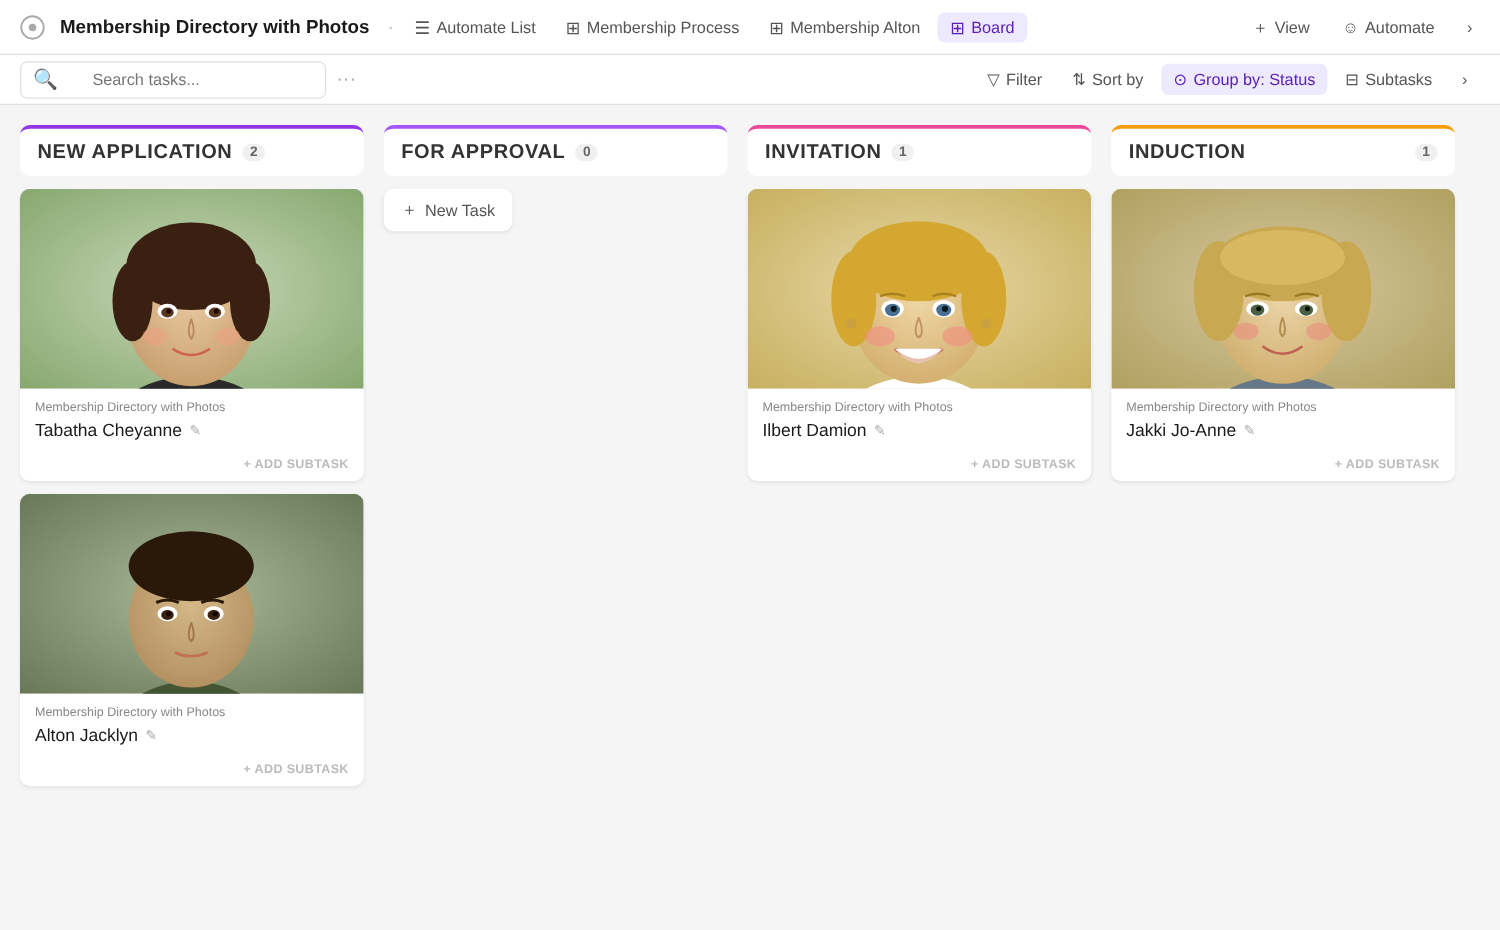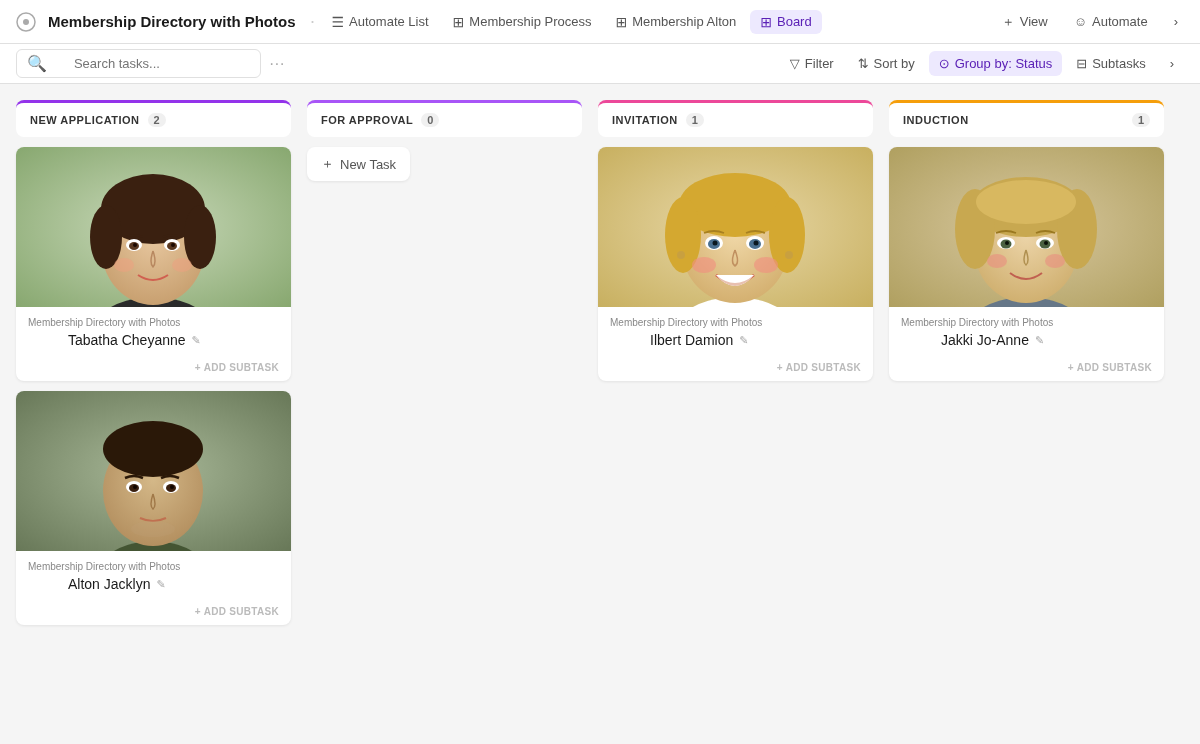--- a/index.html
+++ b/index.html
@@ -72,38 +72,38 @@
     .column-header {
       background: #fff; border-radius: 8px; padding: 10px 14px;
       display: flex; align-items: center; gap: 8px;
       border-top: 3px solid transparent;
     }
     .column-header.new-app { border-top-color: #9333ea; }
     .column-header.for-approval { border-top-color: #a855f7; text-align: right; }
     .column-header.invitation { border-top-color: #ec4899; }
     .column-header.induction { border-top-color: #f59e0b; justify-content: space-between; }
 
-    .col-title { font-size: 11px; font-weight: 700; letter-spacing: 0.5px; color: #333; text-transform: uppercase; }
+    .col-title { font-size: 16px; font-weight: 700; letter-spacing: 0.5px; color: #333; text-transform: uppercase; }
     .col-count {
       background: #f0f0f0; color: #666;
       font-size: 11px; font-weight: 600;
       padding: 1px 6px; border-radius: 10px;
     }
 
     
     .task-card {
       background: #fff; border-radius: 8px;
       overflow: hidden; cursor: pointer;
       box-shadow: 0 1px 3px rgba(0,0,0,0.08);
     }
     .card-body { padding: 10px 12px 8px; }
     .card-project { font-size: 10px; color: #888; margin-bottom: 4px; }
     .card-name {
       font-size: 14px; font-weight: 500; color: #1a1a1a;
-      display: flex; align-items: center; gap: 6px; margin-left: 40px;
+      display: flex; align-items: center; gap: 6px;
     }
     .edit-icon { font-size: 11px; color: #aaa; cursor: pointer; }
     .card-subtask {
       font-size: 10px; font-weight: 600; color: #bbb;
       letter-spacing: 0.3px; padding: 6px 12px 8px;
       cursor: pointer; text-transform: uppercase; text-align: right;
     }
 
     
     .new-task-btn {

